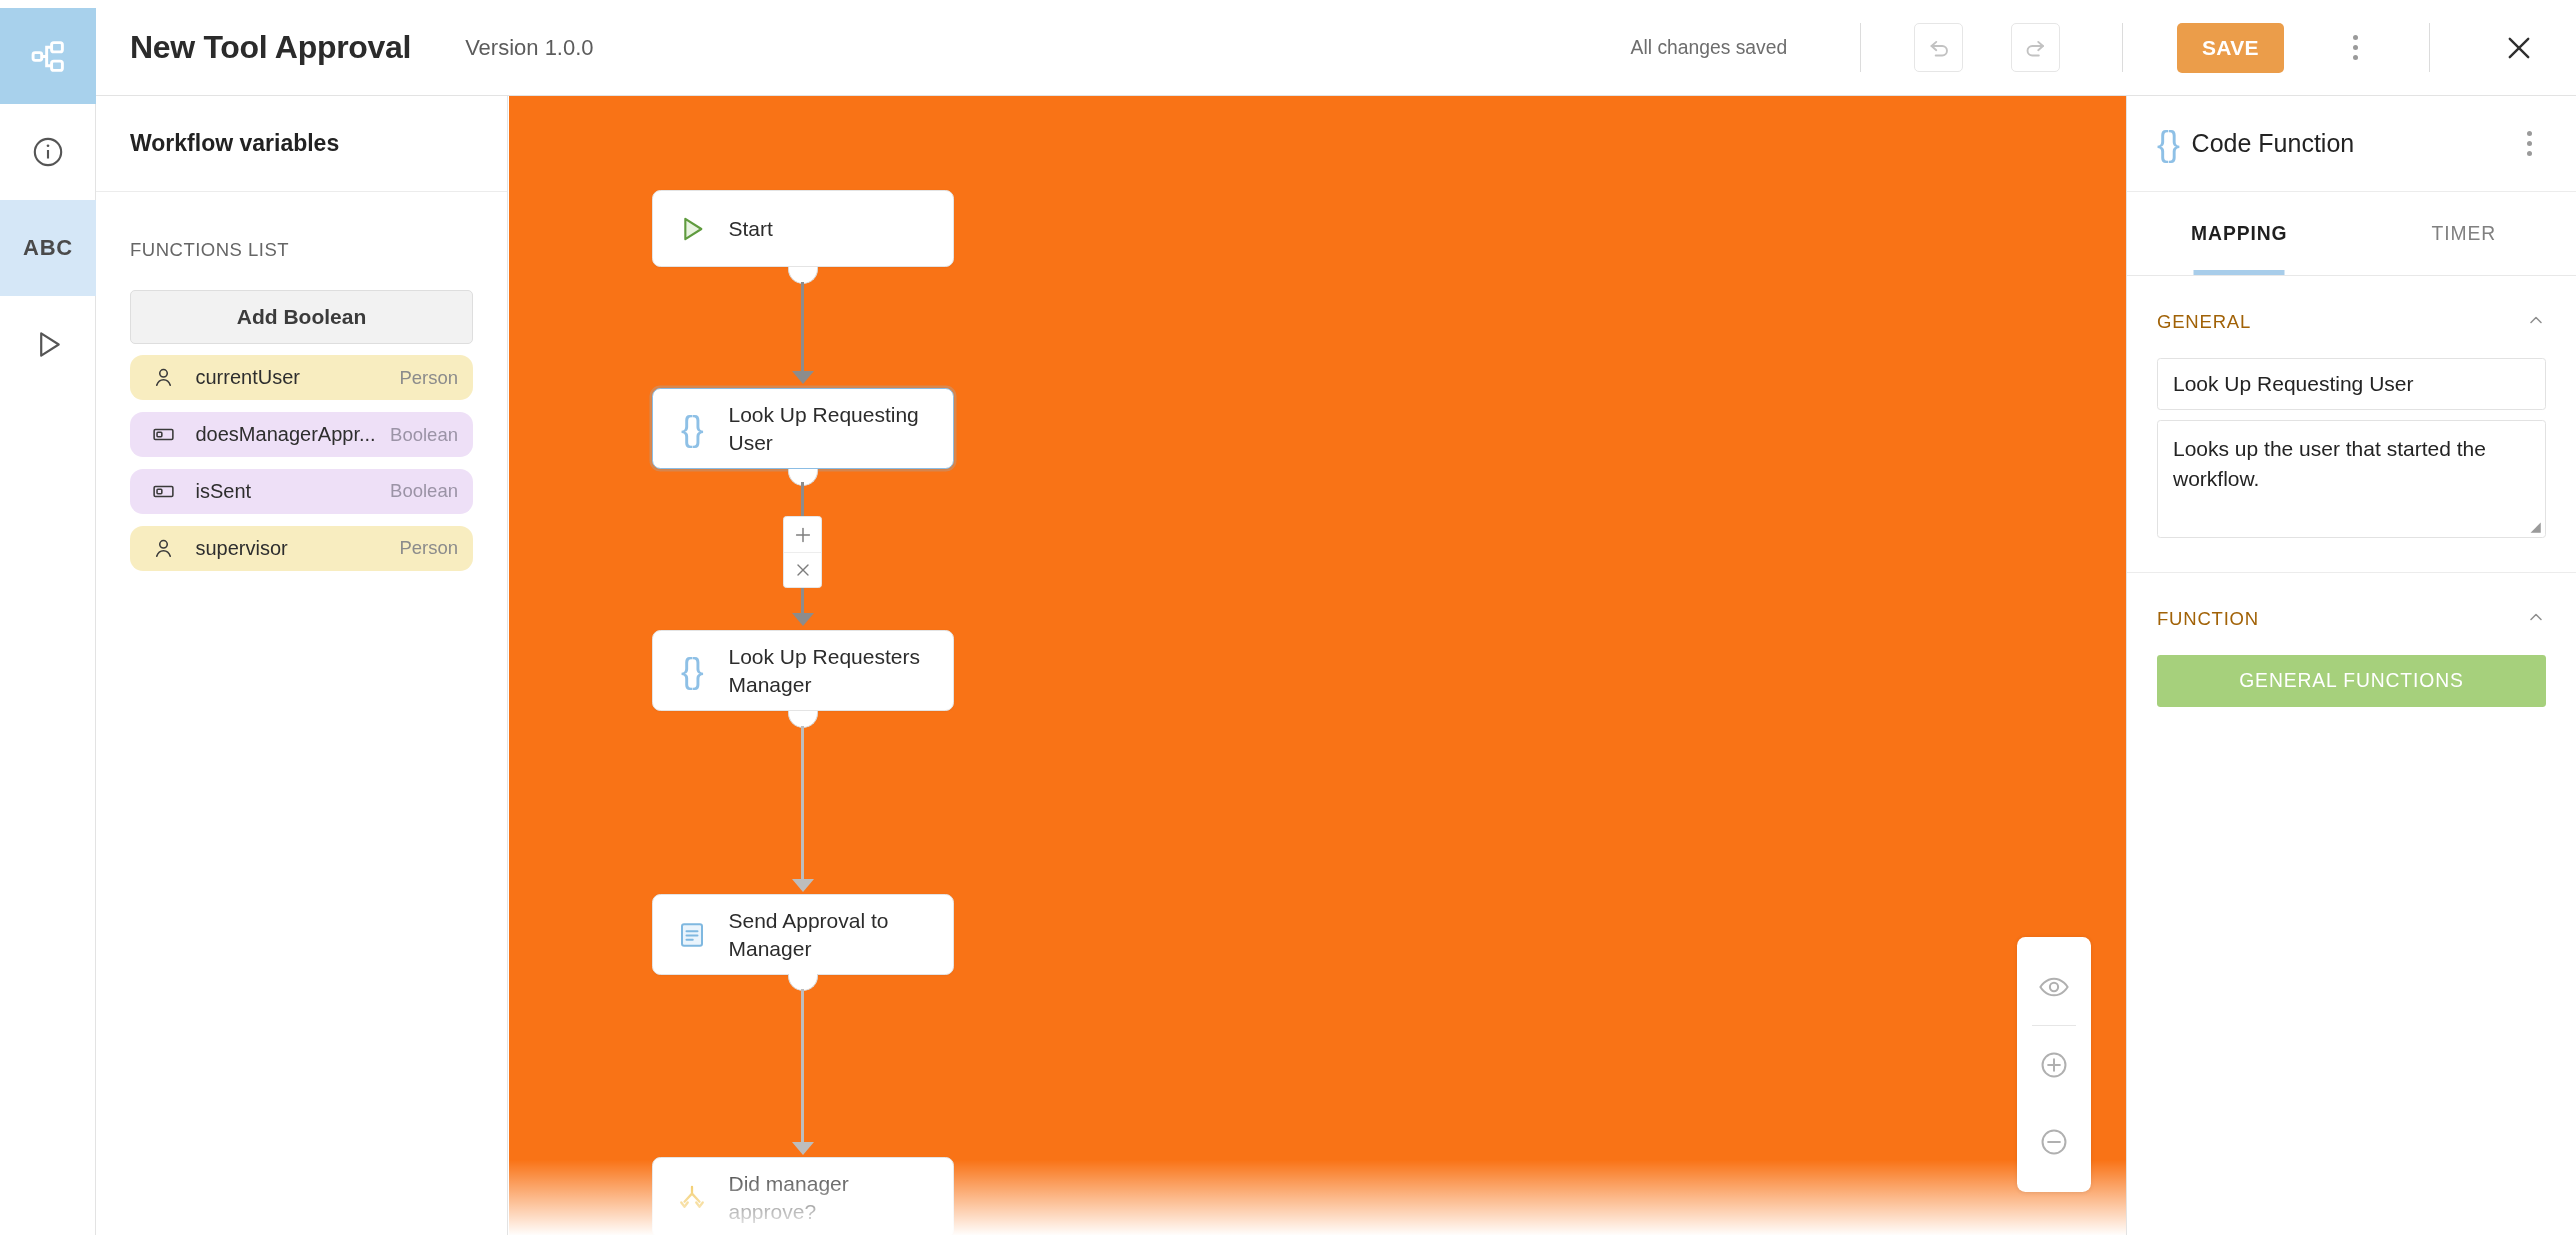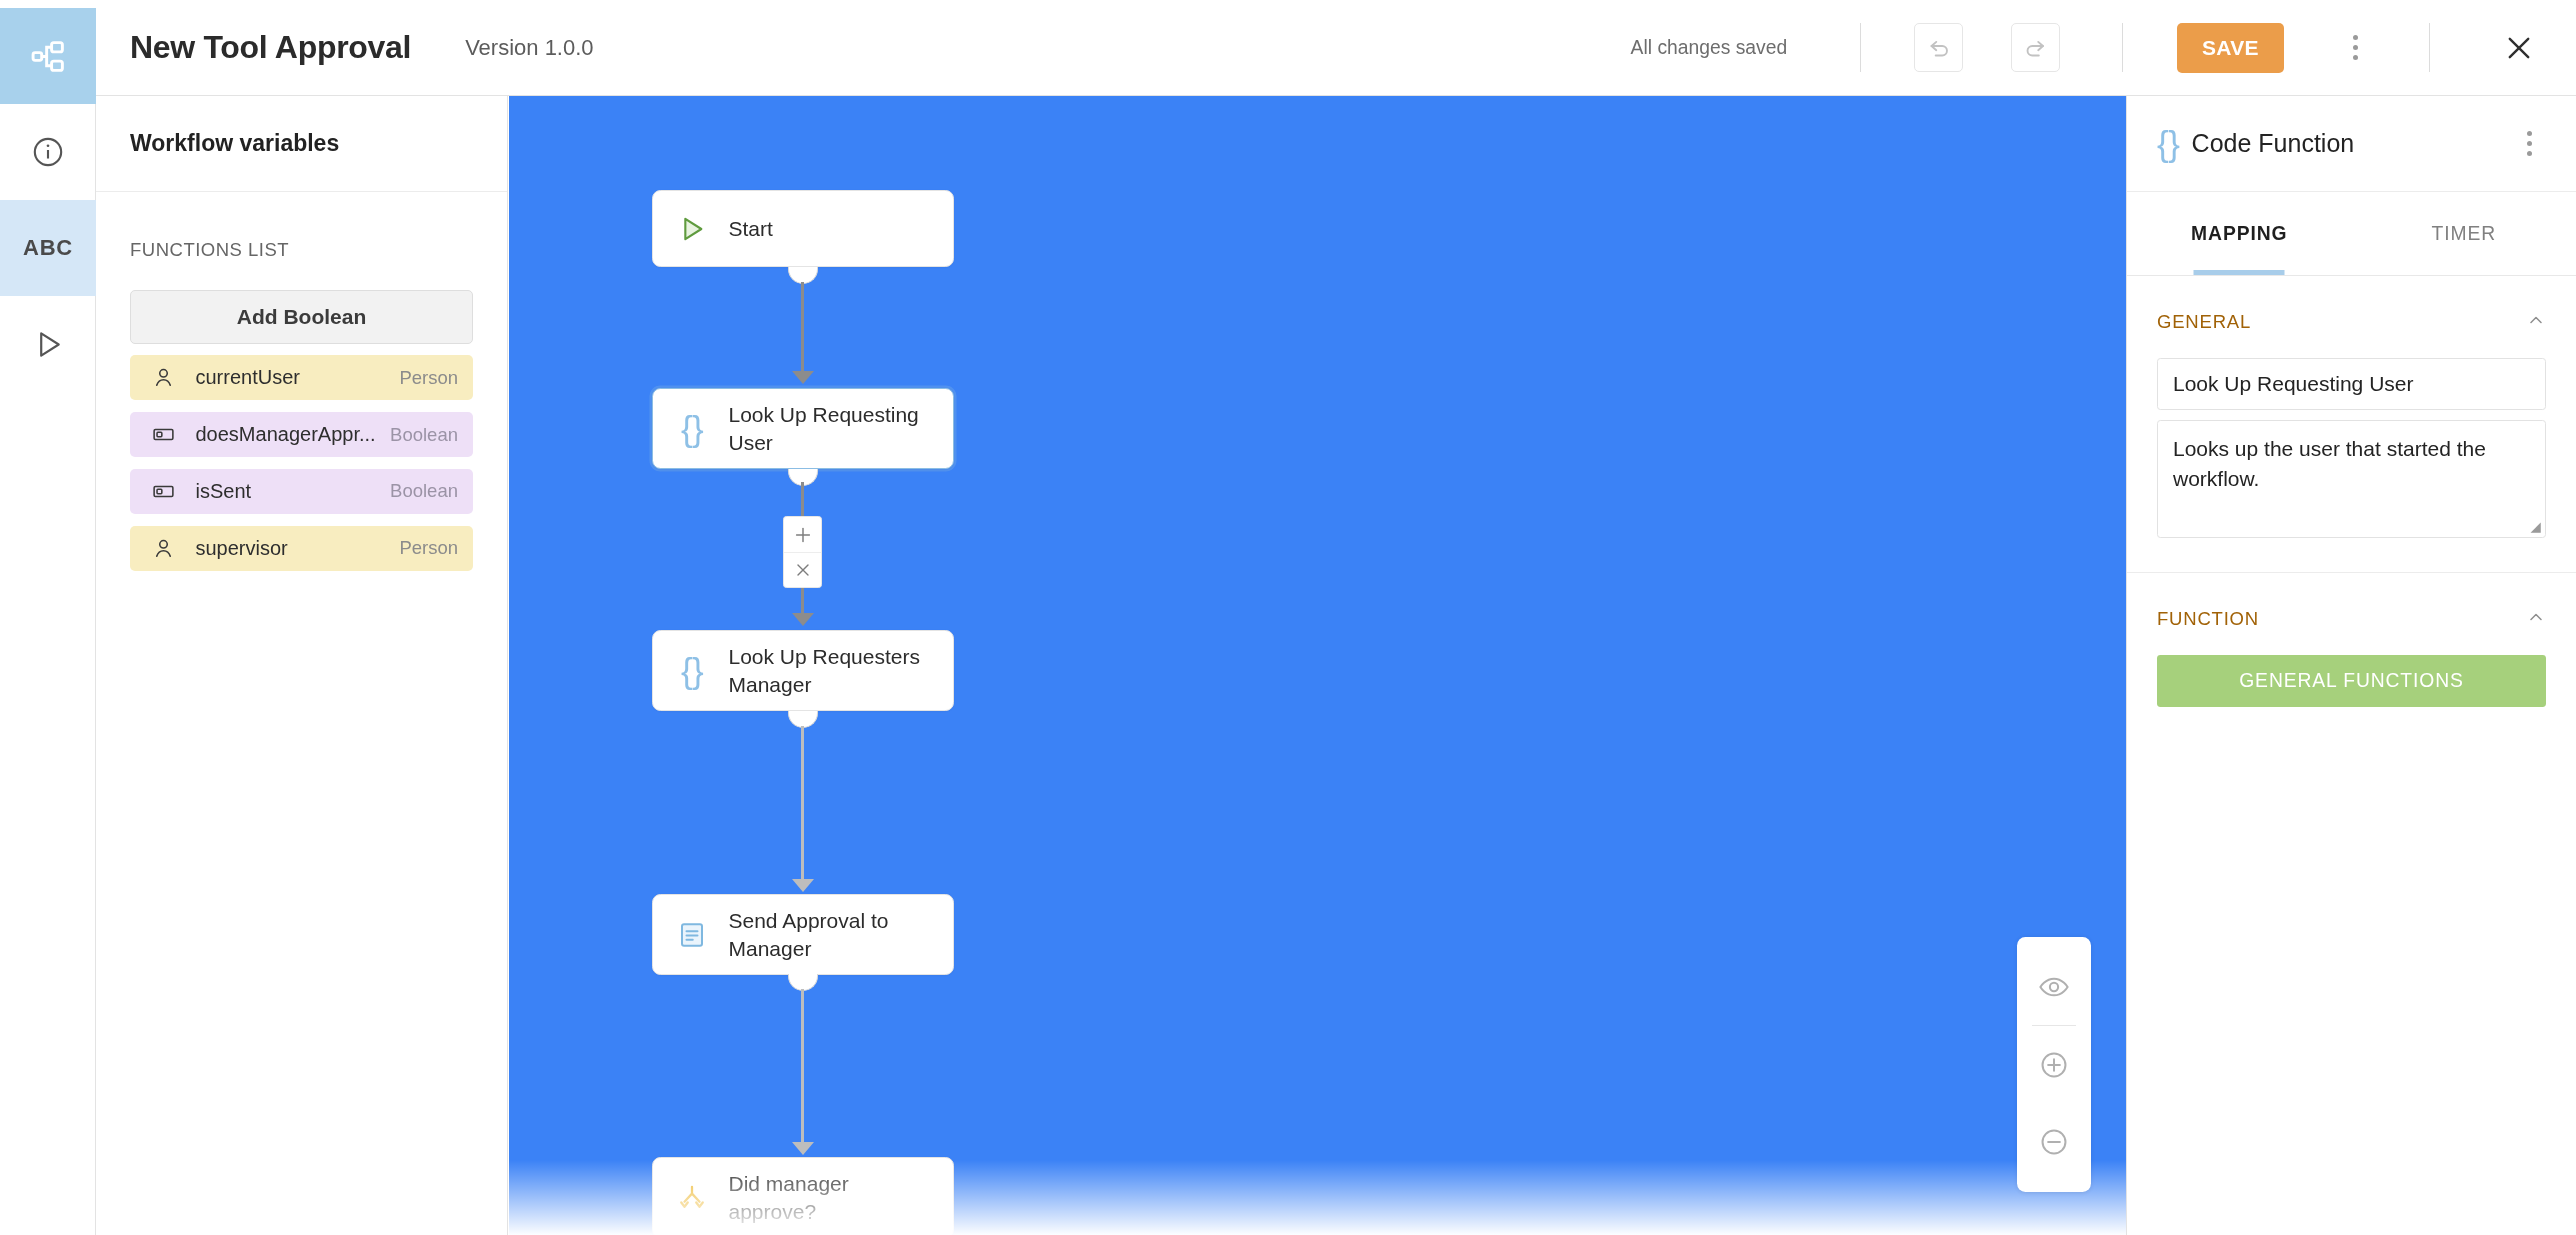--- a/index.html
+++ b/index.html
@@ -69,38 +69,38 @@
     font-size: 18.5px; color: #666; letter-spacing: 0.5px;
     padding: 47px 0 0 34px;
   }
   .add-var-btn {
     margin: 28.5px 34px 0 34px; height: 54px; border: 0.8px solid #dedede;
     border-radius: 5px; background: #f2f2f2; display: flex;
     align-items: center; justify-content: center;
     font-size: 21px; font-weight: bold; color: #3b3b3b;
   }
   .var-row {
-    margin: 11.8px 34px 0 34px; height: 45px; border-radius: 5px;
+    margin: 11.8px 34px 0 34px; height: 45px; border-radius: 13px;
     display: flex; align-items: center; padding: 0 15px 0 18.5px;
   }
   .var-row.person  { background: #f8edc0; }
   .var-row.boolean { background: #eee0f7; }
   .var-icon { width: 30px; height: 30px; display: flex; align-items: center;
     justify-content: center; color: #3a3a3a; flex: none; }
   .var-name {
     flex: 1 1 auto; font-size: 20px; color: #2e2e2e; margin-left: 17px;
     white-space: nowrap; overflow: hidden;
   }
   .var-type { font-size: 18.5px; color: #8b8b8b; flex: none; }
   .var-row.boolean .var-type { color: #9b93a6; }
 
   
   .canvas {
     position: absolute; left: 509px; top: 96px; right: 450px; bottom: 0;
-    background: #3b82f6; overflow: hidden; padding-left: 13px;
+    background: #f97316; overflow: hidden; padding-left: 13px;
   }
   .canvas-fade {
     position: absolute; left: 0; right: 0; bottom: 0; height: 76px;
     background: linear-gradient(to bottom, rgba(250,250,250,0), #ffffff);
     pointer-events: none; z-index: 5;
   }
   .node {
     position: absolute; width: 302px; background: #ffffff;
     border: 0.8px solid #e4e4e4; border-radius: 8.4px;
     display: flex; align-items: center; padding: 0 18.5px;

